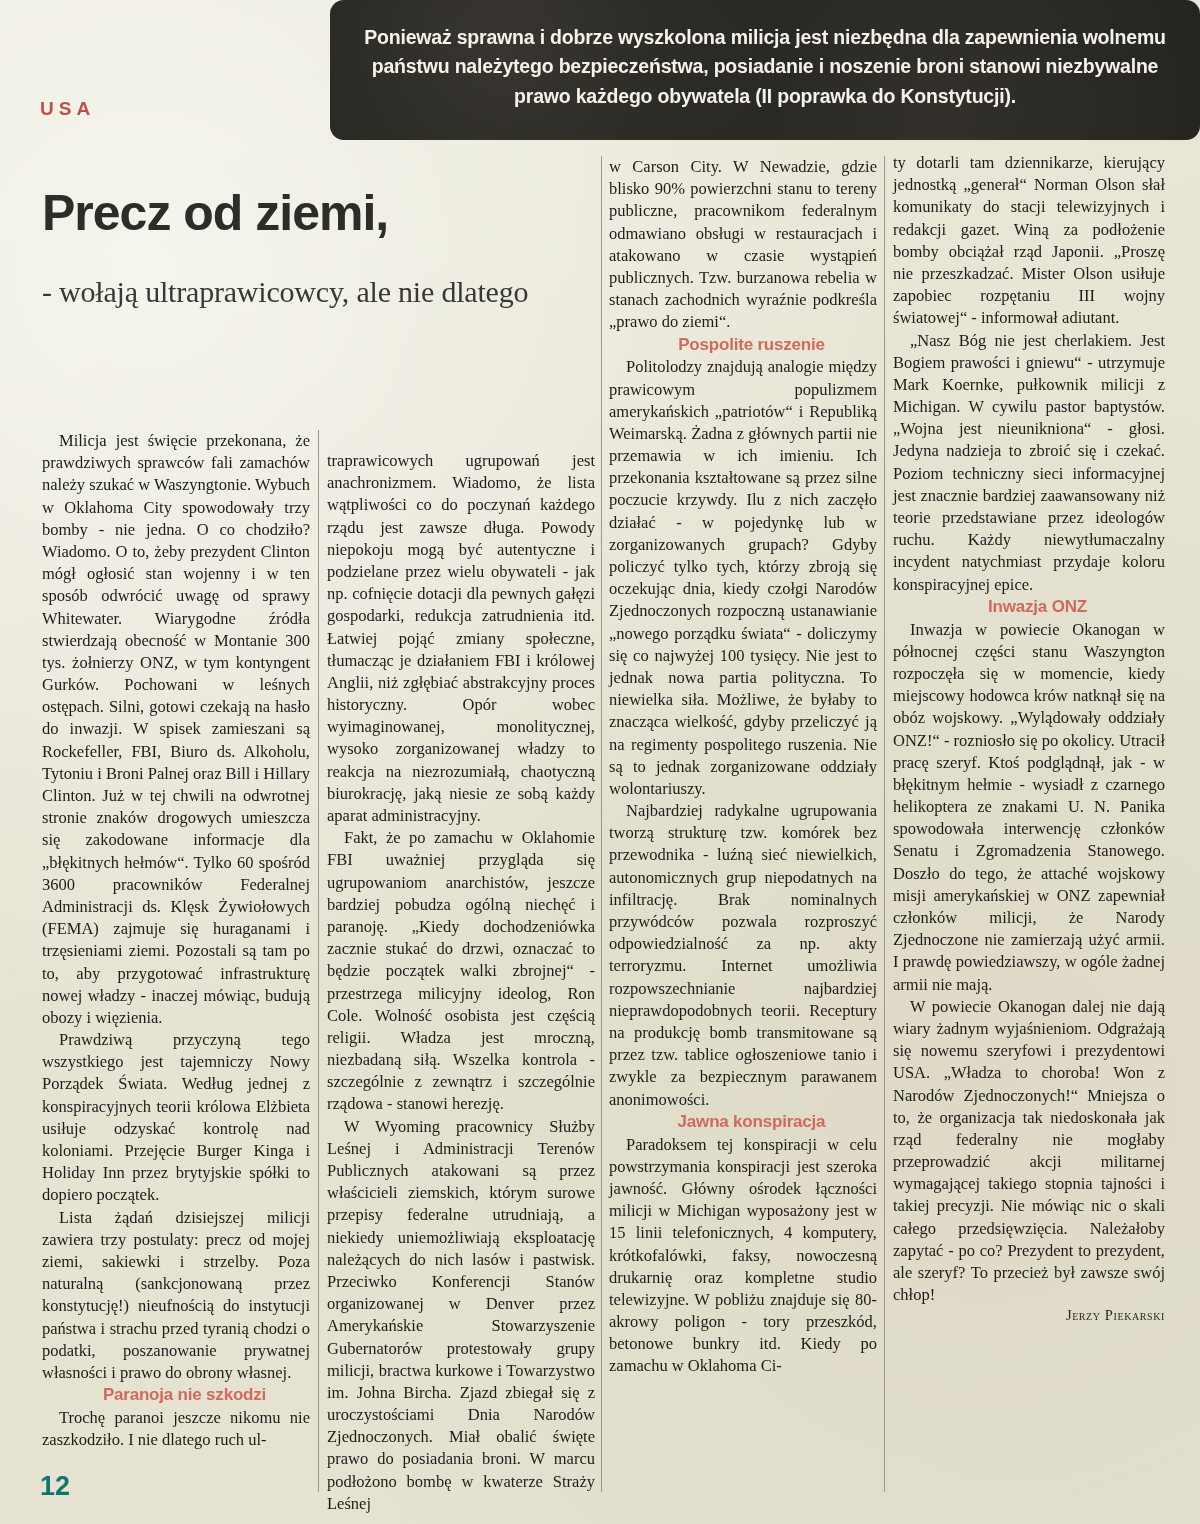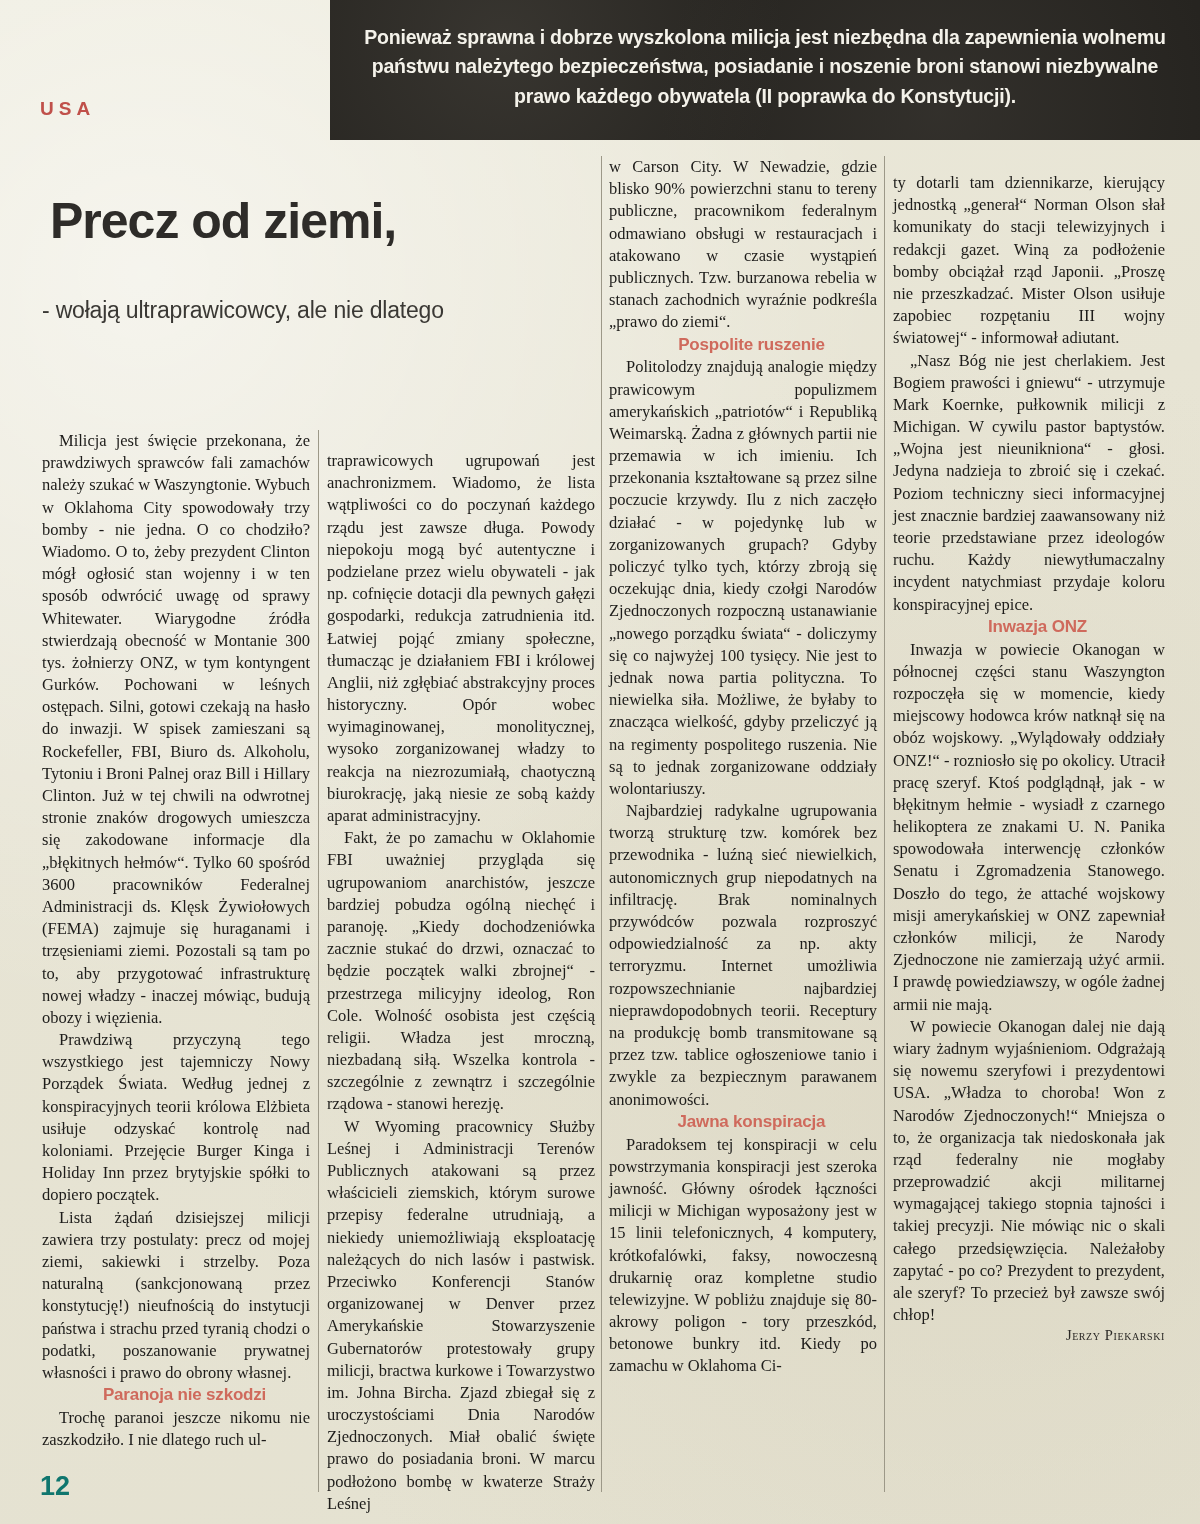--- a/index.html
+++ b/index.html
@@ -58,20 +58,21 @@
     height: 140px;
     background: #262420;
     background-image:
       radial-gradient(circle at 20% 30%, rgba(90,86,78,0.35) 0%, rgba(0,0,0,0) 40%),
       radial-gradient(circle at 70% 80%, rgba(80,76,70,0.3) 0%, rgba(0,0,0,0) 45%);
     display: flex;
     align-items: center;
     justify-content: center;
     box-sizing: border-box;
     padding: 8px 24px 14px 24px;
+    border-radius: 14px;
   }
   .banner-text {
     font-family: "Liberation Sans", "DejaVu Sans", sans-serif;
     font-weight: bold;
     font-size: 19.5px;
     line-height: 1.5;
     color: #f4f2ea;
     text-align: center;
     letter-spacing: -0.2px;
   }
@@ -83,26 +84,26 @@
     top: 185px;
     width: 545px;
   }
   .headline {
     font-family: "Liberation Sans", "DejaVu Sans", sans-serif;
     font-weight: bold;
     font-size: 50px;
     line-height: 1.12;
     color: #2e2c29;
     letter-spacing: -1px;
-    margin: 8px;
+    margin: 0;
   }
   .deck {
-    margin-top: 44px;
-    font-family: Liberation Sans, sans-serif;
-    font-size: 23px;
+    margin-top: 28px;
+    font-family: Liberation Serif, serif;
+    font-size: 30px;
     line-height: 1.55;
     color: #3a3834;
     letter-spacing: -0.2px;
   }
   .deck .deck-line-2 {
     display: block;
     padding-left: 22px;
   }
 
   
@@ -118,21 +119,21 @@
     margin: 0;
     text-indent: 17px;
     hyphens: auto;
   }
   .col p.no-indent {
     text-indent: 0;
   }
   .col-1 { left: 42px;  top: 430px;  width: 268px; height: 1060px; }
   .col-2 { left: 327px; top: 450px;  width: 268px; height: 1060px; }
   .col-3 { left: 609px; top: 156px;  width: 268px; height: 1334px; }
-  .col-4 { left: 893px; top: 172px;  width: 272px; height: 1334px; }
+  .col-4 { left: 893px; top: 152px;  width: 272px; height: 1334px; }
 
   .subhead {
     font-family: "Liberation Sans", "DejaVu Sans", sans-serif;
     font-weight: bold;
     font-size: 17px;
     color: #cf6a5c;
     text-align: center;
     margin: 13px 0 4px 0;
     text-indent: 0;
     letter-spacing: -0.2px;

